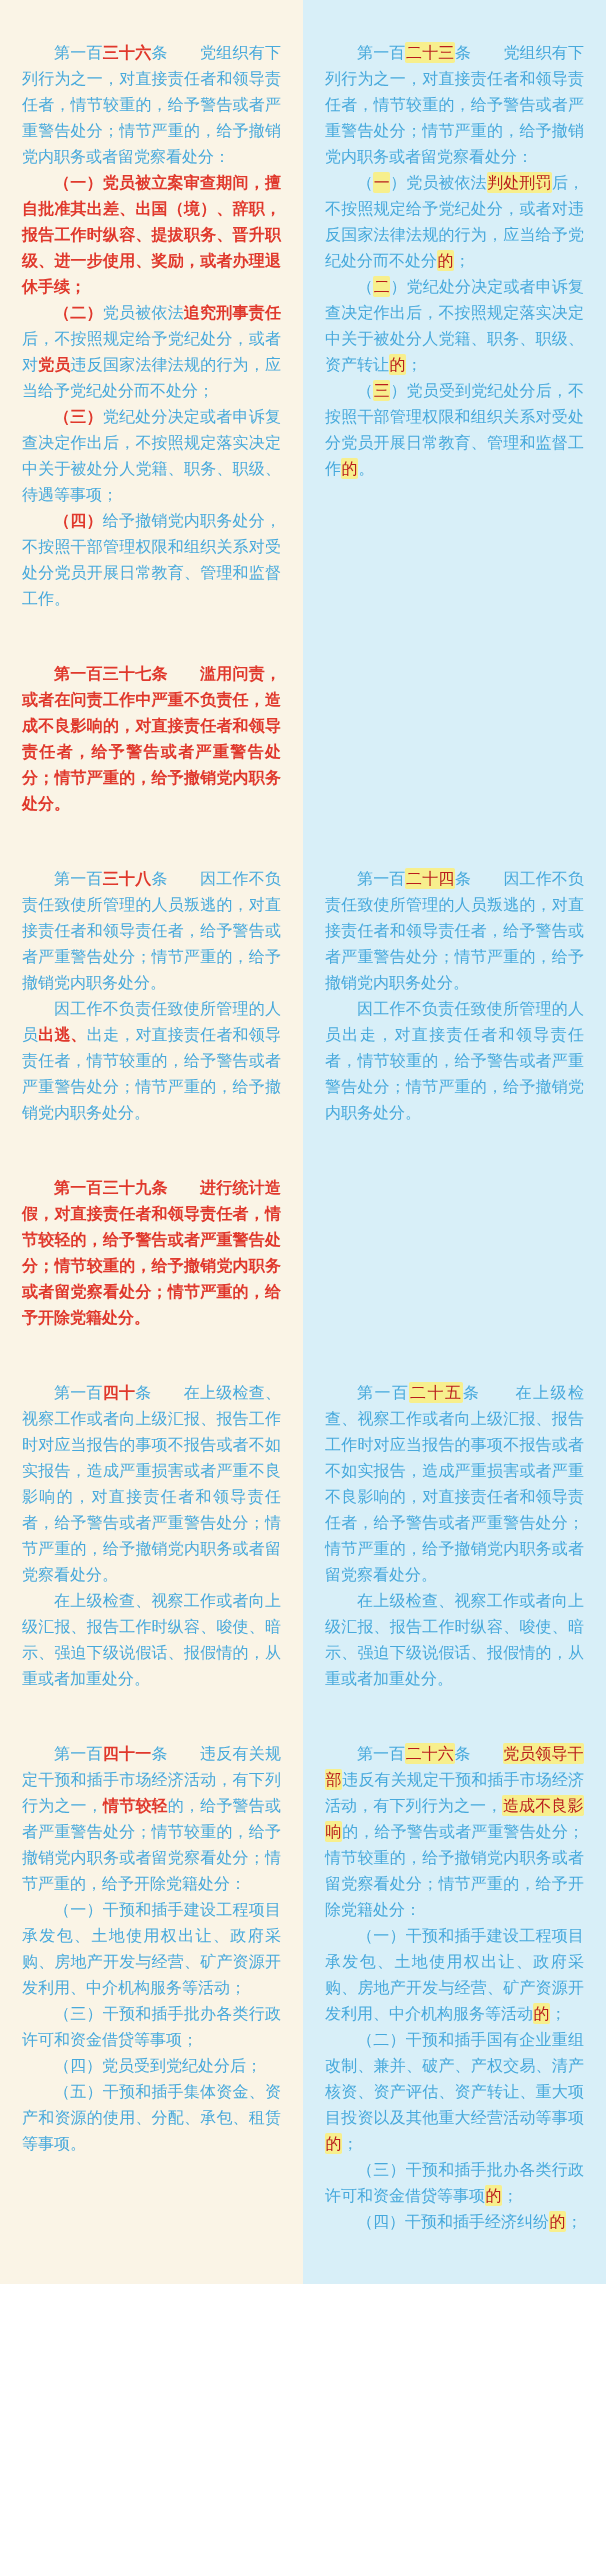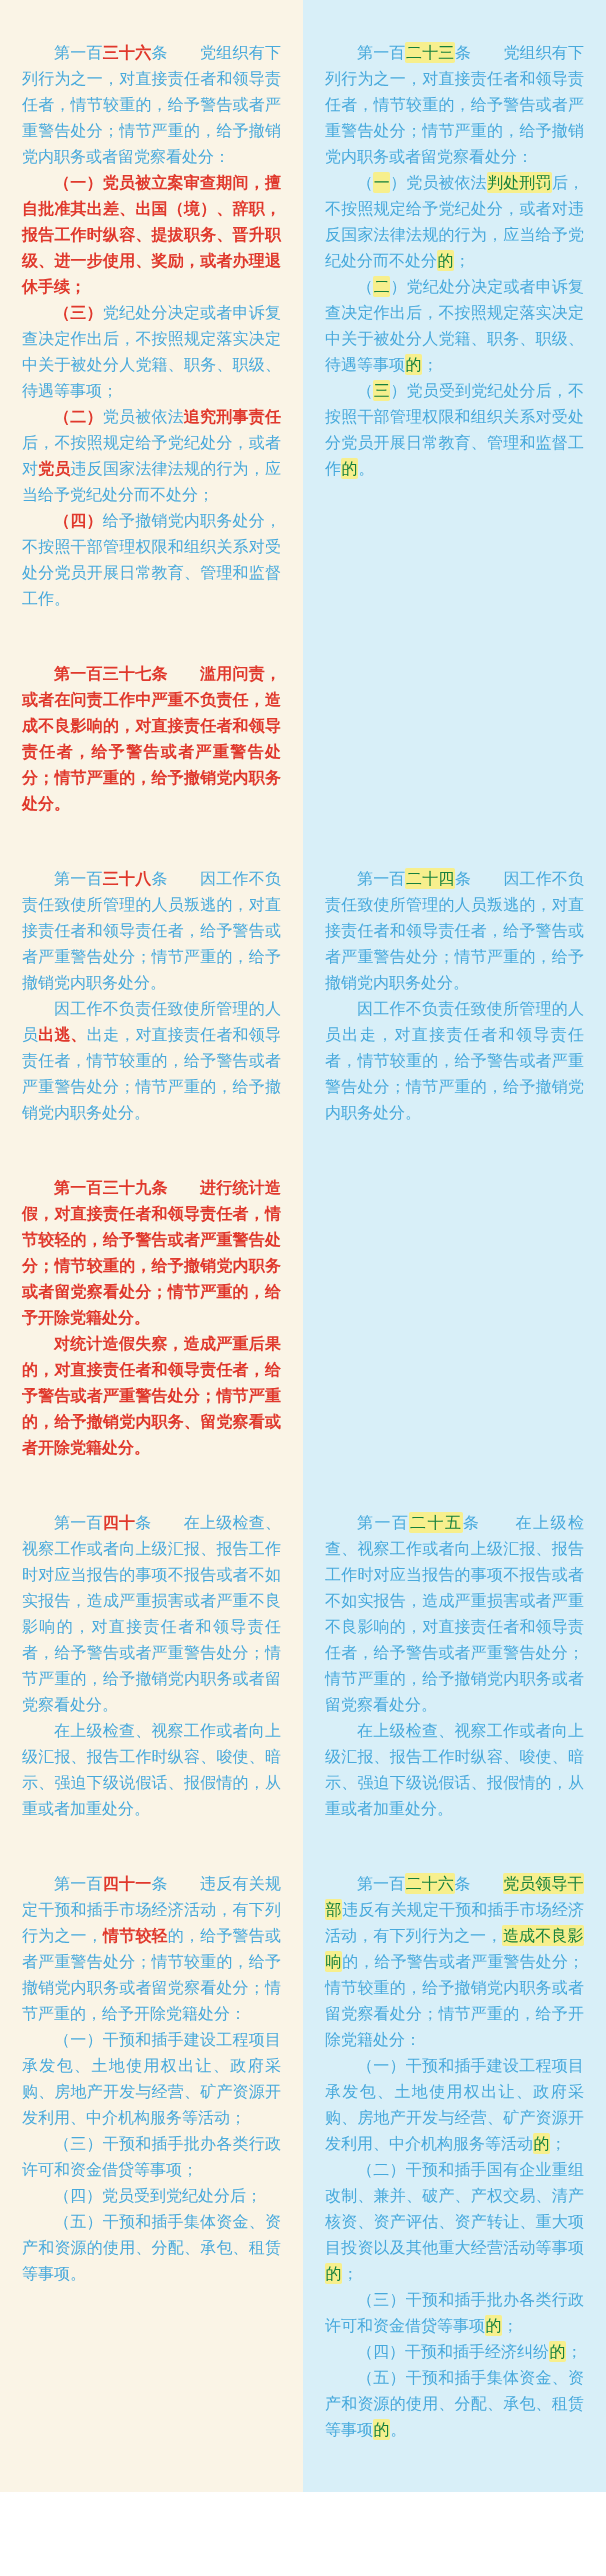--- a/index.html
+++ b/index.html
@@ -20,40 +20,40 @@
     text-indent:2em;
     text-align:justify;
     word-break:break-all;
     font-size:16px;
     line-height:26px;
     color:#47A9DC;
     font-family:"DejaVu Sans",sans-serif;
   }
   .seg-n{color:#47A9DC;}
   .seg-r{color:#E0382C;font-weight:bold;}
-  .seg-h{color:#15803d;background:#F7EF8D;border-radius:1.8px;padding:0.6px 0.6px;box-decoration-break:clone;-webkit-box-decoration-break:clone;}
+  .seg-h{color:#b91c1c;background:#F7EF8D;border-radius:1.8px;padding:0.6px 0.6px;box-decoration-break:clone;-webkit-box-decoration-break:clone;}
 </style>
 </head>
 <body>
 
 <div class="grid" id="comparison-grid" style="grid-template-rows: repeat(6, auto) 1fr;">
     <div class="cell left first">
       <div class="article">
         <p class="para"><span class="seg-n">第一百</span><span class="seg-r">三十六</span><span class="seg-n">条</span><span class="seg-n">　　党组织有下列行为之一，对直接责任者和领导责任者，情节较重的，给予警告或者严重警告处分；情节严重的，给予撤销党内职务或者留党察看处分：</span></p>
         <p class="para"><span class="seg-r">（一）党员被立案审查期间，擅自批准其出差、出国（境）、辞职，报告工作时纵容、提拔职务、晋升职级、进一步使用、奖励，或者办理退休手续；</span></p>
+        <p class="para"><span class="seg-r">（二）</span><span class="seg-n">党员被依法</span><span class="seg-r">追究刑事责任</span><span class="seg-n">后，不按照规定给予党纪处分，或者对</span><span class="seg-r">党员</span><span class="seg-n">违反国家法律法规的行为，应当给予党纪处分而不处分；</span></p>
         <p class="para"><span class="seg-r">（三）</span><span class="seg-n">党纪处分决定或者申诉复查决定作出后，不按照规定落实决定中关于被处分人党籍、职务、职级、待遇等事项；</span></p>
-        <p class="para"><span class="seg-r">（二）</span><span class="seg-n">党员被依法</span><span class="seg-r">追究刑事责任</span><span class="seg-n">后，不按照规定给予党纪处分，或者对</span><span class="seg-r">党员</span><span class="seg-n">违反国家法律法规的行为，应当给予党纪处分而不处分；</span></p>
         <p class="para"><span class="seg-r">（四）</span><span class="seg-n">给予撤销党内职务处分，不按照干部管理权限和组织关系对受处分党员开展日常教育、管理和监督工作。</span></p>
       </div>
     </div>
     <div class="cell right first">
       <div class="article">
         <p class="para"><span class="seg-n">第一百</span><span class="seg-h">二十三</span><span class="seg-n">条</span><span class="seg-n">　　党组织有下列行为之一，对直接责任者和领导责任者，情节较重的，给予警告或者严重警告处分；情节严重的，给予撤销党内职务或者留党察看处分：</span></p>
         <p class="para"><span class="seg-n">（</span><span class="seg-h">一</span><span class="seg-n">）党员被依法</span><span class="seg-h">判处刑罚</span><span class="seg-n">后，不按照规定给予党纪处分，或者对违反国家法律法规的行为，应当给予党纪处分而不处分</span><span class="seg-h">的</span><span class="seg-n">；</span></p>
-        <p class="para"><span class="seg-n">（</span><span class="seg-h">二</span><span class="seg-n">）党纪处分决定或者申诉复查决定作出后，不按照规定落实决定中关于被处分人党籍、职务、职级、待遇等事项</span><span class="seg-h">的</span><span class="seg-n">；</span></p>
+        <p class="para"><span class="seg-n">（</span><span class="seg-h">二</span><span class="seg-n">）党纪处分决定或者申诉复查决定作出后，不按照规定落实决定中关于被处分人党籍、职务、职级、资产转让</span><span class="seg-h">的</span><span class="seg-n">；</span></p>
         <p class="para"><span class="seg-n">（</span><span class="seg-h">三</span><span class="seg-n">）党员受到党纪处分后，不按照干部管理权限和组织关系对受处分党员开展日常教育、管理和监督工作</span><span class="seg-h">的</span><span class="seg-n">。</span></p>
       </div>
     </div>
     <div class="cell left">
       <div class="article">
         <p class="para"><span class="seg-r">第一百三十七条　　滥用问责，或者在问责工作中严重不负责任，造成不良影响的，对直接责任者和领导责任者，给予警告或者严重警告处分；情节严重的，给予撤销党内职务处分。</span></p>
       </div>
     </div>
     <div class="cell right"></div>
     <div class="cell left">
@@ -64,21 +64,20 @@
     </div>
     <div class="cell right">
       <div class="article">
         <p class="para"><span class="seg-n">第一百</span><span class="seg-h">二十四</span><span class="seg-n">条</span><span class="seg-n">　　因工作不负责任致使所管理的人员叛逃的，对直接责任者和领导责任者，给予警告或者严重警告处分；情节严重的，给予撤销党内职务处分。</span></p>
         <p class="para"><span class="seg-n">因工作不负责任致使所管理的人员出走，对直接责任者和领导责任者，情节较重的，给予警告或者严重警告处分；情节严重的，给予撤销党内职务处分。</span></p>
       </div>
     </div>
     <div class="cell left">
       <div class="article">
         <p class="para"><span class="seg-r">第一百三十九条　　进行统计造假，对直接责任者和领导责任者，情节较轻的，给予警告或者严重警告处分；情节较重的，给予撤销党内职务或者留党察看处分；情节严重的，给予开除党籍处分。</span></p>
-        <p class="para"><span class="seg-r">对统计造假失察，造成严重后果的，对直接责任者和领导责任者，给予警告或者严重警告处分；情节严重的，给予撤销党内职务、留党察看或者开除党籍处分。</span></p>
       </div>
     </div>
     <div class="cell right"></div>
     <div class="cell left">
       <div class="article">
         <p class="para"><span class="seg-n">第一百</span><span class="seg-r">四十</span><span class="seg-n">条</span><span class="seg-n">　　在上级检查、视察工作或者向上级汇报、报告工作时对应当报告的事项不报告或者不如实报告，造成严重损害或者严重不良影响的，对直接责任者和领导责任者，给予警告或者严重警告处分；情节严重的，给予撤销党内职务或者留党察看处分。</span></p>
         <p class="para"><span class="seg-n">在上级检查、视察工作或者向上级汇报、报告工作时纵容、唆使、暗示、强迫下级说假话、报假情的，从重或者加重处分。</span></p>
       </div>
     </div>
     <div class="cell right">
@@ -96,19 +95,18 @@
         <p class="para"><span class="seg-n">（五）干预和插手集体资金、资产和资源的使用、分配、承包、租赁等事项。</span></p>
       </div>
     </div>
     <div class="cell right">
       <div class="article">
         <p class="para"><span class="seg-n">第一百</span><span class="seg-h">二十六</span><span class="seg-n">条</span><span class="seg-n">　　</span><span class="seg-h">党员领导干部</span><span class="seg-n">违反有关规定干预和插手市场经济活动，有下列行为之一，</span><span class="seg-h">造成不良影响</span><span class="seg-n">的，给予警告或者严重警告处分；情节较重的，给予撤销党内职务或者留党察看处分；情节严重的，给予开除党籍处分：</span></p>
         <p class="para"><span class="seg-n">（一）干预和插手建设工程项目承发包、土地使用权出让、政府采购、房地产开发与经营、矿产资源开发利用、中介机构服务等活动</span><span class="seg-h">的</span><span class="seg-n">；</span></p>
         <p class="para"><span class="seg-n">（二）干预和插手国有企业重组改制、兼并、破产、产权交易、清产核资、资产评估、资产转让、重大项目投资以及其他重大经营活动等事项</span><span class="seg-h">的</span><span class="seg-n">；</span></p>
         <p class="para"><span class="seg-n">（三）干预和插手批办各类行政许可和资金借贷等事项</span><span class="seg-h">的</span><span class="seg-n">；</span></p>
         <p class="para"><span class="seg-n">（四）干预和插手经济纠纷</span><span class="seg-h">的</span><span class="seg-n">；</span></p>
-        <p class="para"><span class="seg-n">（五）干预和插手集体资金、资产和资源的使用、分配、承包、租赁等事项</span><span class="seg-h">的</span><span class="seg-n">。</span></p>
       </div>
     </div>
     <div class="cell left filler"></div>
     <div class="cell right filler"></div>
   </div>
 
 
 </body></html>

